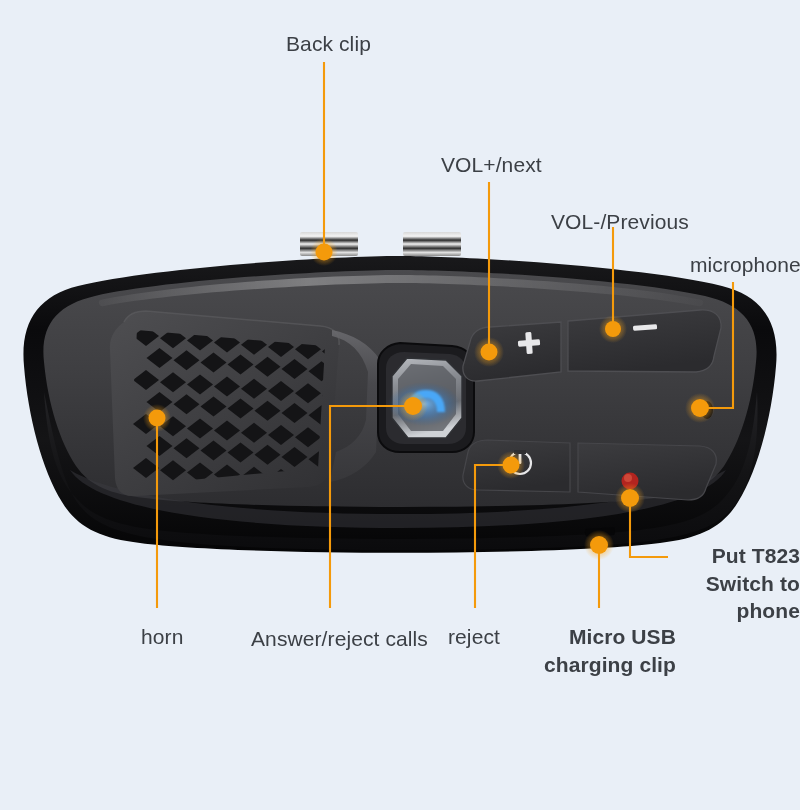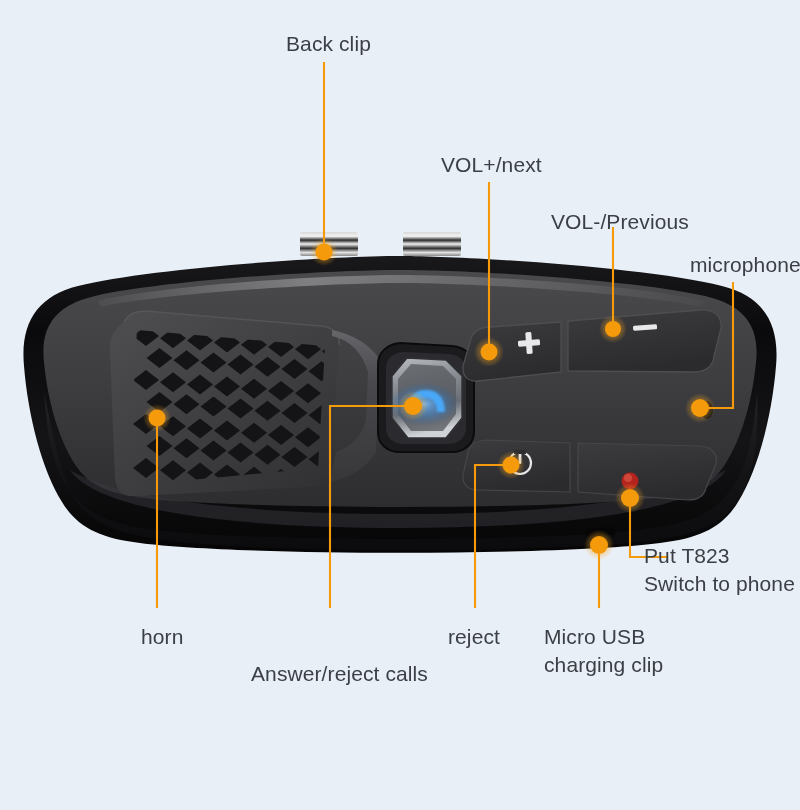--- a/index.html
+++ b/index.html
@@ -14,21 +14,21 @@
   svg.layer{position:absolute;left:0;top:0;width:800px;height:810px;}
   .lbl{
     position:absolute;
     color:#3c4046;
     font-size:21px;
     font-family:"Liberation Sans", sans-serif;
     white-space:nowrap;
     line-height:1.32;
     letter-spacing:.1px;
   }
-  .lbl.two{white-space:normal;text-align:left;}
+  .lbl.two{white-space:normal;text-align:right;font-weight:bold;}
 </style>
 </head>
 <body>
 
 <div id="stage">
 
   <svg class="layer" viewBox="0 0 800 810">
     <defs>
       <linearGradient id="gBodyTop" x1="0" y1="0" x2="0" y2="1">
         <stop offset="0" stop-color="#4a4a4d"></stop>
@@ -321,21 +321,21 @@
           <circle cx="630" cy="498" r="9" fill="#f49a0b"></circle>
       </g>
     </g>
   </svg>
 
   <div class="lbl" id="lbl-back-clip" style="left: 286px; top: 30px;">Back clip</div>
   <div class="lbl" id="lbl-vol-up" style="left: 441px; top: 151px;">VOL+/next</div>
   <div class="lbl" id="lbl-vol-down" style="left: 551px; top: 184px; margin-top: 24px;">VOL-/Previous</div>
   <div class="lbl" id="lbl-microphone" style="left: 690px; top: 251px;">microphone</div>
   <div class="lbl" id="lbl-horn" style="left: 141px; top: 623px;">horn</div>
-  <div class="lbl" id="lbl-answer" style="left: 251px; top: 660px;">Answer/reject calls</div>
+  <div class="lbl" id="lbl-answer" style="left: 251px; top: 625px;">Answer/reject calls</div>
   <div class="lbl" id="lbl-switch" style="left: 448px; top: 623px;">reject</div>
 
   <div class="lbl two" id="lbl-usb" style="left: 536px; top: 623px; margin-left: 8px;">
     <div>Micro USB</div>
     <div>charging clip</div>
   </div>
 
   <div class="lbl two" id="lbl-t823" style="left: 644px; top: 542px;">
     <div>Put T823</div>
     <div>Switch to phone</div>

